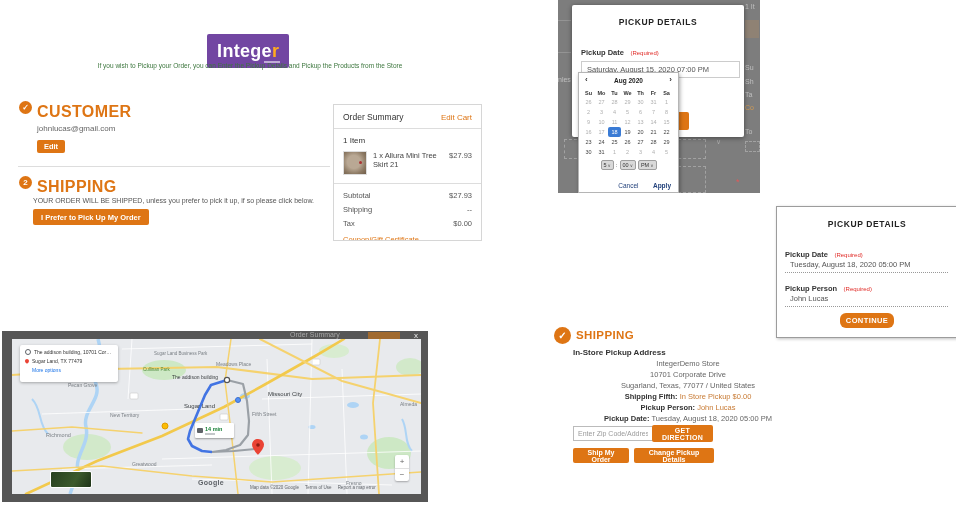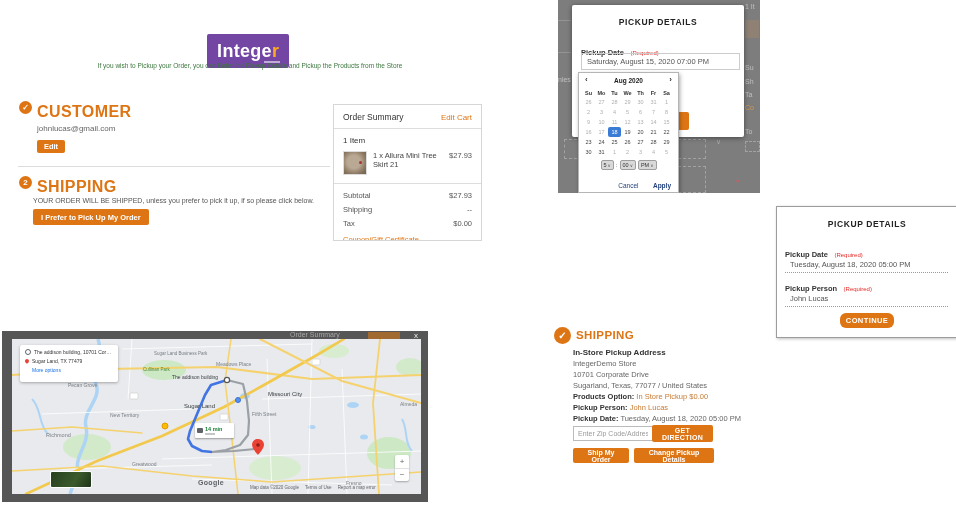--- a/index.html
+++ b/index.html
@@ -30,21 +30,21 @@
     border-radius:2px;font-size:5.5px;color:#333;padding:1px 2px;}
   .caret{font-size:4.5px;color:#555;}
   .dimtxt{color:#c0c0c0;font-size:7px;}
   .dash{border:1px dashed #a2a2a2;}
   .req{color:var(--req);font-size:6px;font-weight:normal;}
   .flabel{font-weight:bold;font-size:7.5px;color:#333;}
   .finput{border-bottom:1px dotted #999;font-size:7.5px;color:#555;display:flex;align-items:center;padding-left:5px;}
   .mlbl{position:absolute;font-size:5px;color:#7b8086;white-space:nowrap;z-index:3;}
   .mlbl.dk{color:#3c4043;font-size:6px;}
   .mlbl.gr{color:#4f8a3d;font-size:4.5px;}
-  .addr{font-size:7.5px;color:#666;line-height:11px;}
+  .addr{font-size:7.5px;color:#666;line-height:11px;text-align:center;}
   .hl{color:#c87b35;}
   .zipinput{border:1px solid #bbb;font-size:7px;color:#555;padding:0 4px;font-family:"Liberation Sans",sans-serif;}
   .zipinput::placeholder{color:#9a9a9a;}
 </style>
 </head>
 <body>
 
 <div class="abs" style="left:207px;top:10px;width:82px;height:34px;background:#7246a2;border-radius:2px;display:flex;align-items:center;justify-content:center;margin-top:24px;">
   <span style="color:#fff;font-size:18px;font-weight:bold;letter-spacing:.3px;">Intege</span>
     <span style="color:#ffaa1e;font-size:18px;font-weight:bold;">r</span>
@@ -118,21 +118,21 @@
   <span class="abs dimtxt" style="left:187px;top:104px;color:#cf9a55;">Co</span>
   <span class="abs dimtxt" style="left:187px;top:128px;">To</span>
   <div class="abs dash" style="left:187px;top:141px;width:13px;height:9px;"></div>
 
   <div class="abs modal" style="left:14px;top:5px;width:172px;height:132px;z-index:2;">
     <div style="text-align:center;margin-top:12px;font-size:8.5px;font-weight:bold;letter-spacing:.6px;color:#222;">PICKUP DETAILS</div>
     <div class="abs" style="left:9px;top:36px;">
       <span class="flabel">Pickup Date</span>
       <span class="req" style="margin-left:2px;">(Required)</span>
     </div>
-    <div class="abs" style="left:9px;top:48px;width:152px;height:15px;border:1px solid #ccc;font-size:7.5px;color:#555;display:flex;align-items:center;padding-left:5px;">Saturday, August 15, 2020 07:00 PM</div>
+    <div class="abs" style="left:9px;top:56px;width:152px;height:15px;border:1px solid #ccc;font-size:7.5px;color:#555;display:flex;align-items:center;padding-left:5px;">Saturday, August 15, 2020 07:00 PM</div>
   </div>
 
   <button class="abs btn" style="left:87px;top:112px;width:44px;height:18px;z-index:5;"></button>
 
   <div class="abs" style="left:20px;top:72px;width:99px;height:119px;background:#fff;border:1px solid #b5b5b5;box-shadow:1px 2px 4px rgba(0,0,0,.35);z-index:6;">
     <div style="position:relative;height:12px;margin-top:2px;">
       <span class="abs" style="left:6px;top:0;font-size:8px;color:#333;font-weight:bold;">‹</span>
       <span style="display:block;text-align:center;font-size:6.5px;font-weight:bold;color:#222;padding-top:2px;">Aug 2020</span>
       <span class="abs" style="right:6px;top:0;font-size:8px;color:#333;font-weight:bold;">›</span>
     </div>
@@ -336,21 +336,21 @@
 <div class="abs circ" style="left:554px;top:327px;width:17px;height:17px;">
   <span style="font-size:10px;">✓</span>
 </div>
 <div class="abs step-h" style="left:576px;top:329px;font-size:11.5px;">SHIPPING</div>
 
 <div class="abs" style="left:573px;top:347px;width:230px;">
   <div style="font-size:8px;font-weight:bold;color:#333;line-height:11px;">In-Store Pickup Address</div>
   <div class="addr">IntegerDemo Store</div>
   <div class="addr">10701 Corporate Drive</div>
   <div class="addr">Sugarland, Texas, 77077 / United States</div>
-  <div class="addr"><b class="flabel">Products Option:</b> <span class="hl">In Store Pickup $0.00</span></div>
+  <div class="addr"><b class="flabel">Shipping Fifth:</b> <span class="hl">In Store Pickup $0.00</span></div>
   <div class="addr"><b class="flabel">Pickup Person:</b> <span class="hl">John Lucas</span></div>
   <div class="addr"><b class="flabel">Pickup Date:</b> <span>Tuesday, August 18, 2020 05:00 PM</span></div>
 </div>
 
 <input class="abs zipinput" style="left: 573px; top: 426px; width: 70px; height: 13px;" placeholder="Enter Zip Code/Address">
 <button class="abs btn" style="left:652px;top:425px;width:61px;height:17px;font-size:7px;letter-spacing:.3px;">GET DIRECTION</button>
 <button class="abs btn" style="left:573px;top:448px;width:56px;height:15px;font-size:7px;">Ship My Order</button>
 <button class="abs btn" style="left:634px;top:448px;width:80px;height:15px;font-size:7px;">Change Pickup Details</button>
 
 </body></html>

